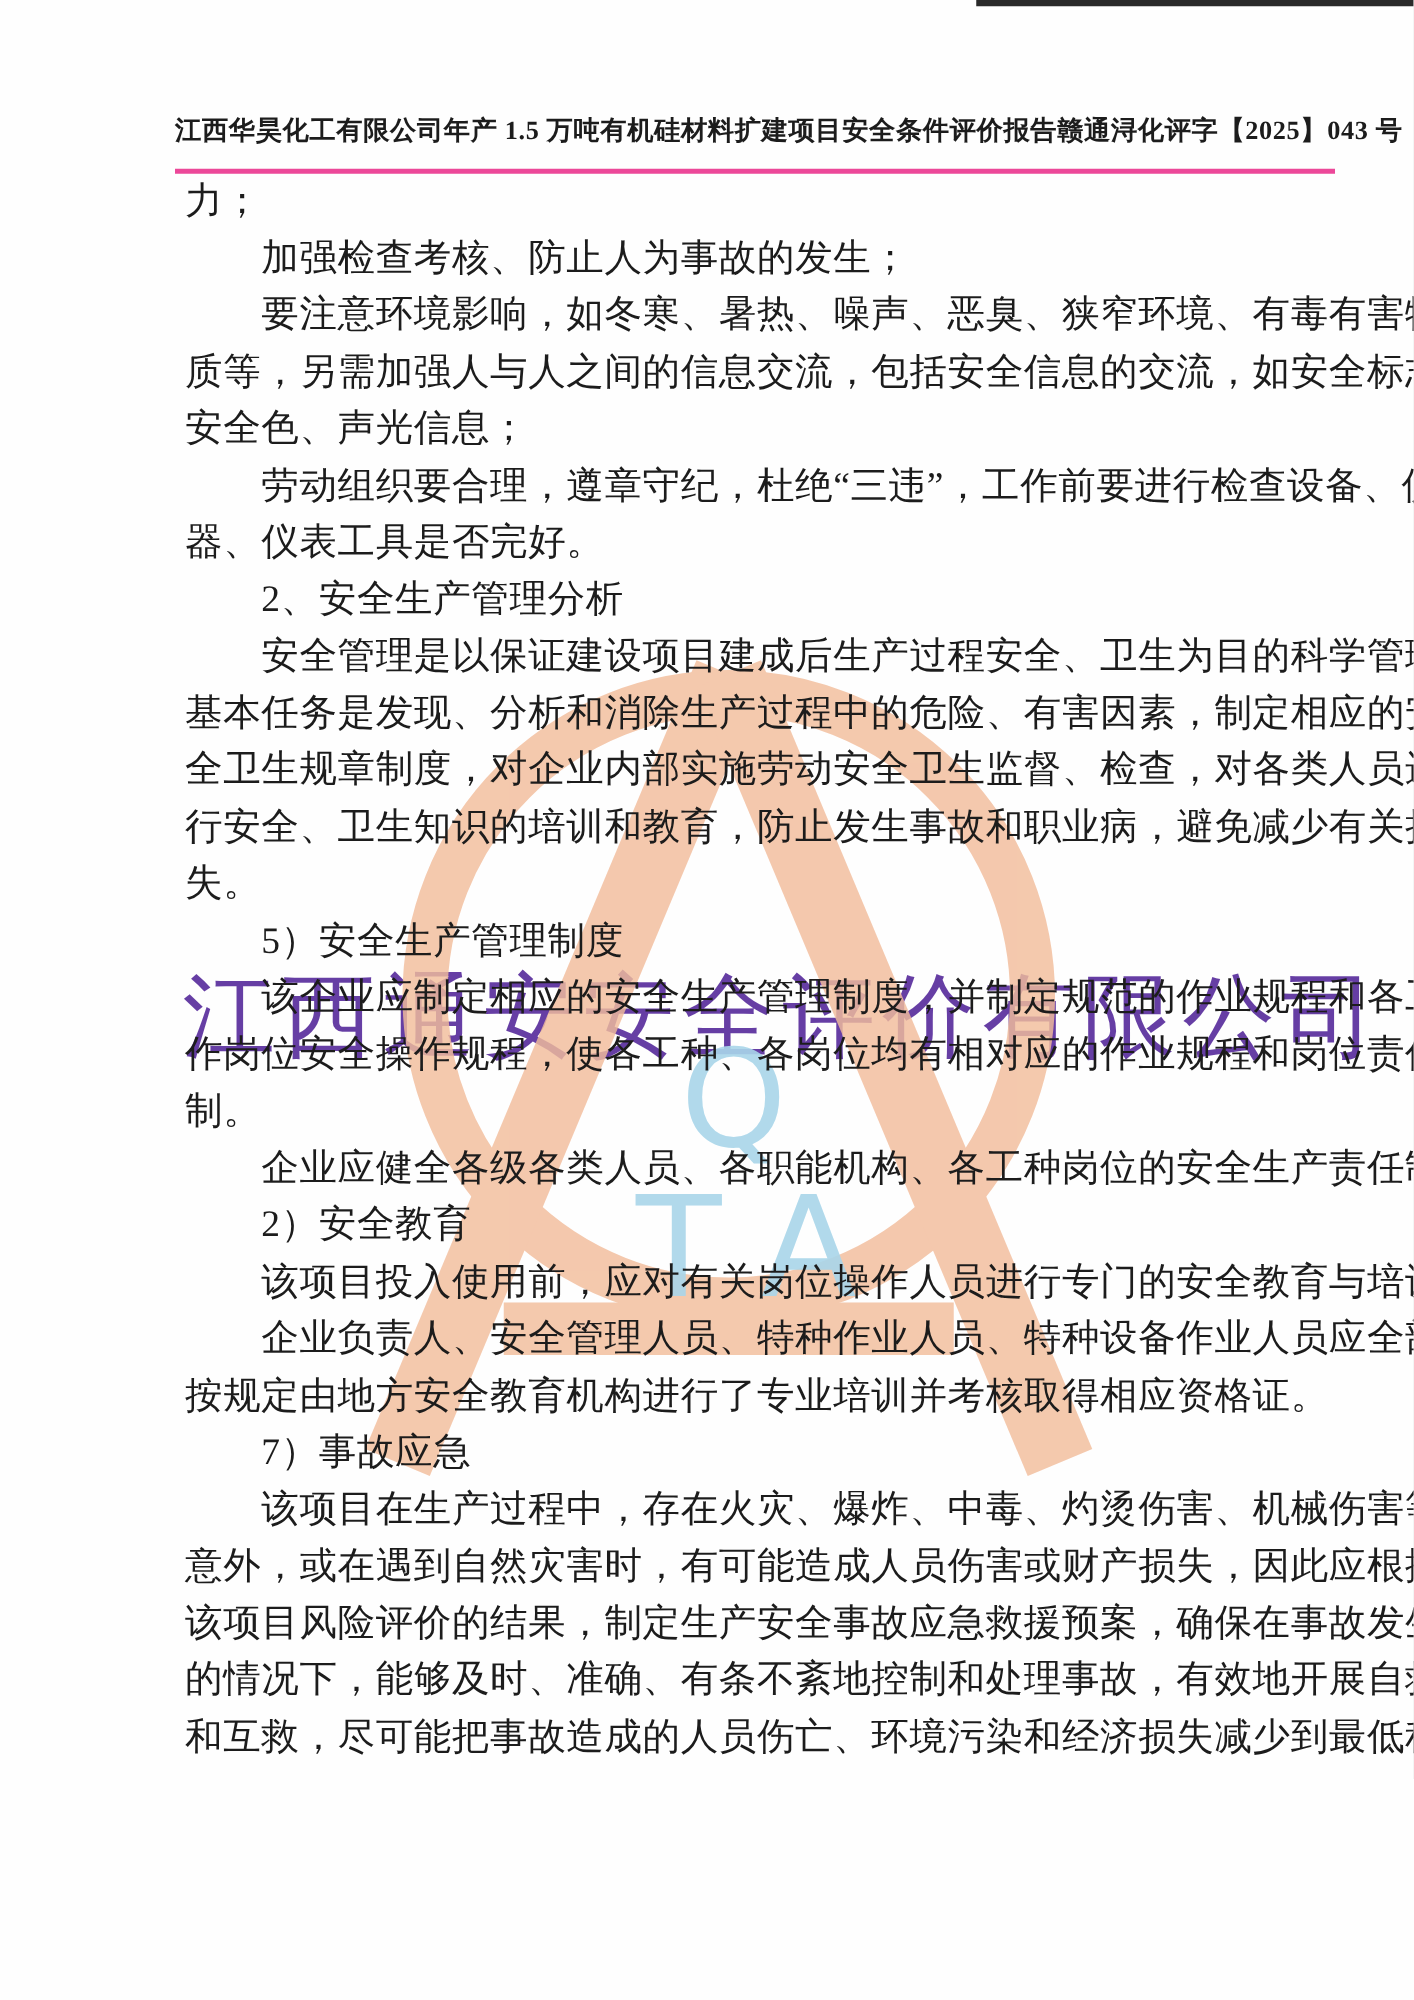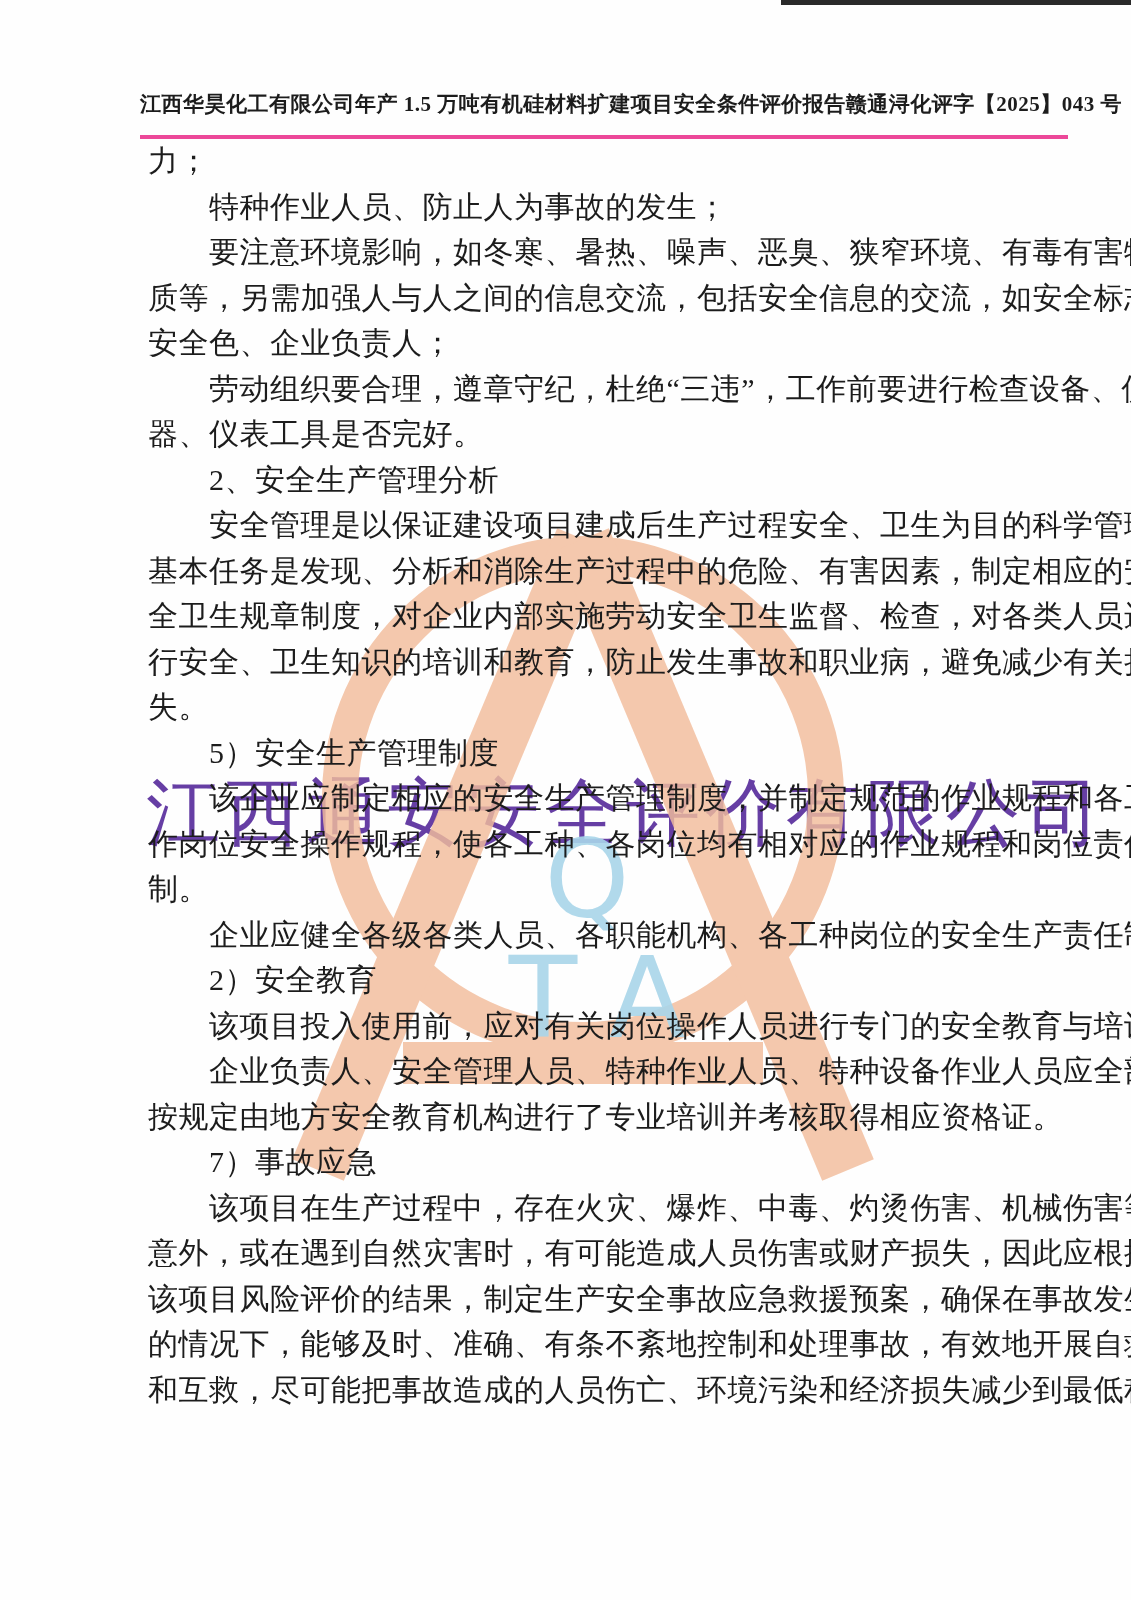--- a/index.html
+++ b/index.html
@@ -74,24 +74,24 @@
     </svg>
   </div>
 
   <div class="header">
     <span>江西华昊化工有限公司年产 1.5 万吨有机硅材料扩建项目安全条件评价报告</span>
     <span>赣通浔化评字【2025】043 号</span>
   </div>
 
   <div class="body-lines">
       <div class="line">力；</div>
-      <div class="line indent">特种作业人员、防止人为事故的发生；</div>
+      <div class="line indent">加强检查考核、防止人为事故的发生；</div>
       <div class="line indent">要注意环境影响，如冬寒、暑热、噪声、恶臭、狭窄环境、有毒有害物</div>
       <div class="line">质等，另需加强人与人之间的信息交流，包括安全信息的交流，如安全标志、</div>
-      <div class="line">安全色、企业负责人；</div>
+      <div class="line">安全色、声光信息；</div>
       <div class="line indent">劳动组织要合理，遵章守纪，杜绝“三违”，工作前要进行检查设备、仪</div>
       <div class="line">器、仪表工具是否完好。</div>
       <div class="line indent">2、安全生产管理分析</div>
       <div class="line indent">安全管理是以保证建设项目建成后生产过程安全、卫生为目的科学管理。</div>
       <div class="line">基本任务是发现、分析和消除生产过程中的危险、有害因素，制定相应的安</div>
       <div class="line">全卫生规章制度，对企业内部实施劳动安全卫生监督、检查，对各类人员进</div>
       <div class="line">行安全、卫生知识的培训和教育，防止发生事故和职业病，避免减少有关损</div>
       <div class="line">失。</div>
       <div class="line indent">5）安全生产管理制度</div>
       <div class="line indent">该企业应制定相应的安全生产管理制度，并制定规范的作业规程和各工</div>

